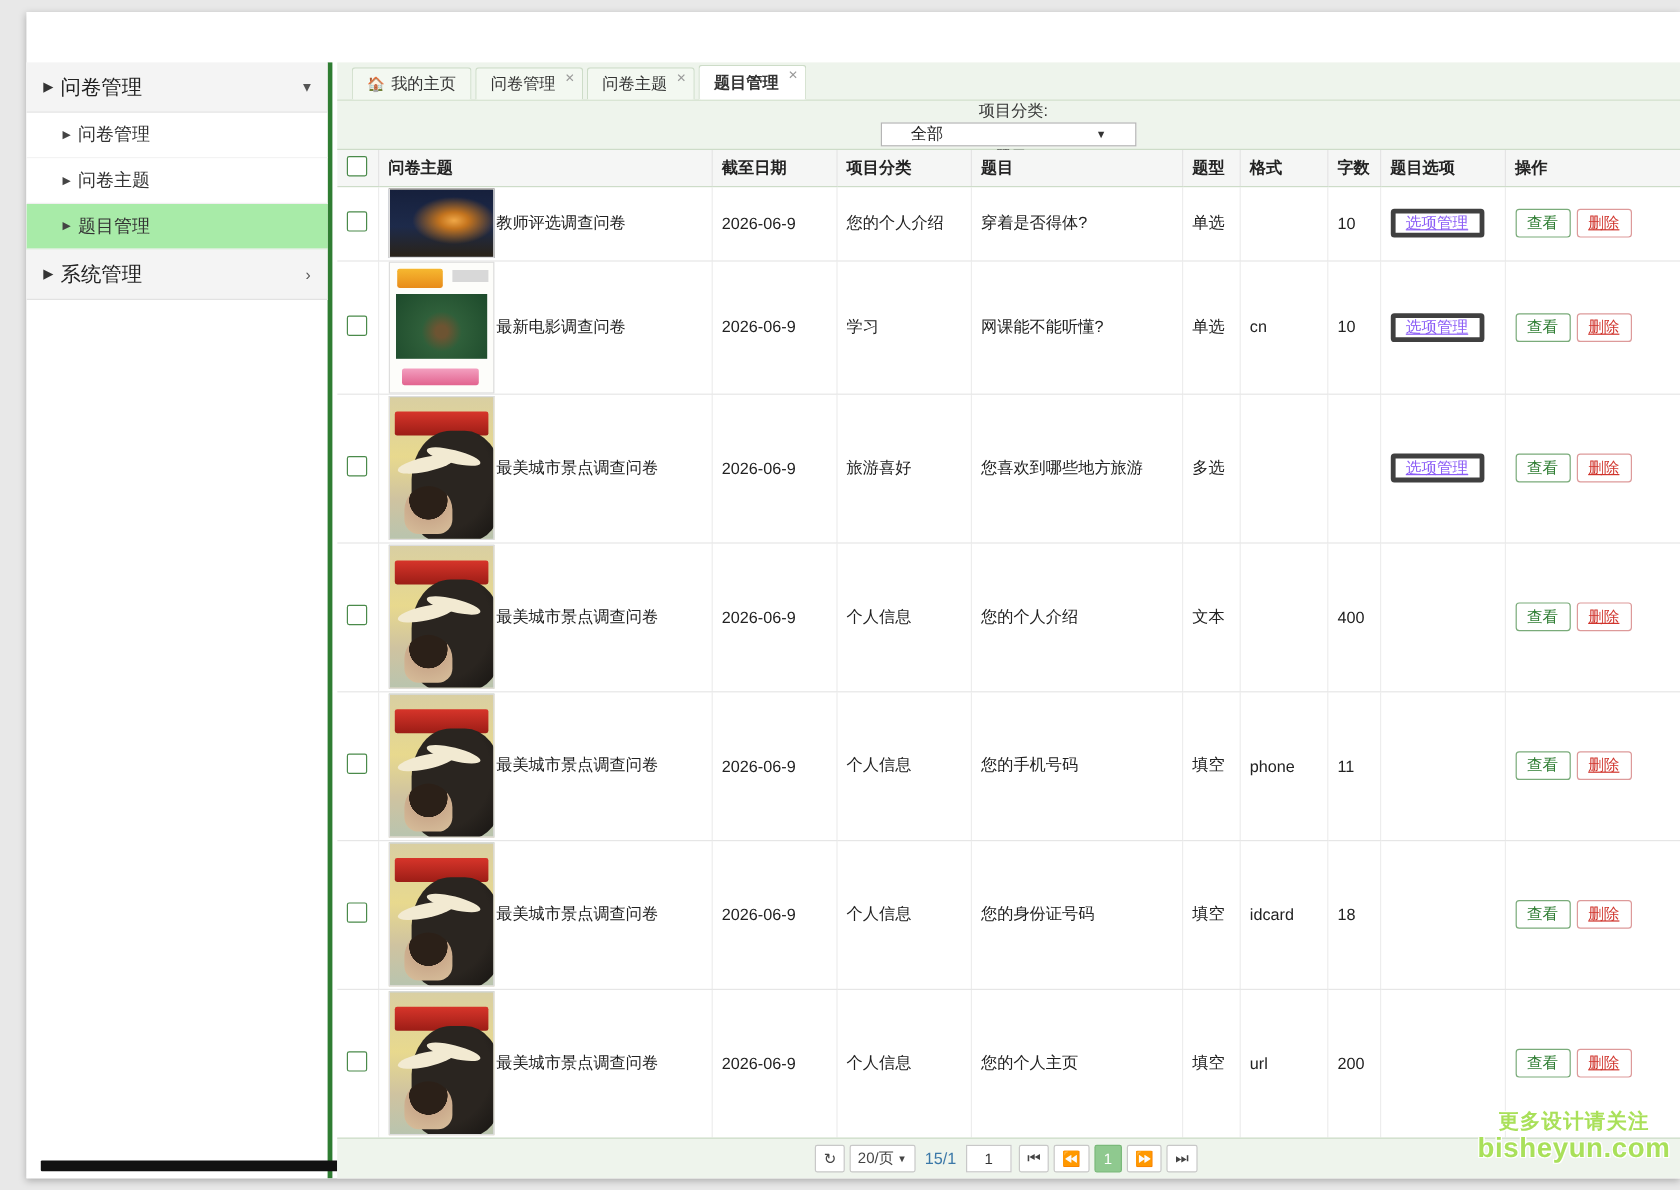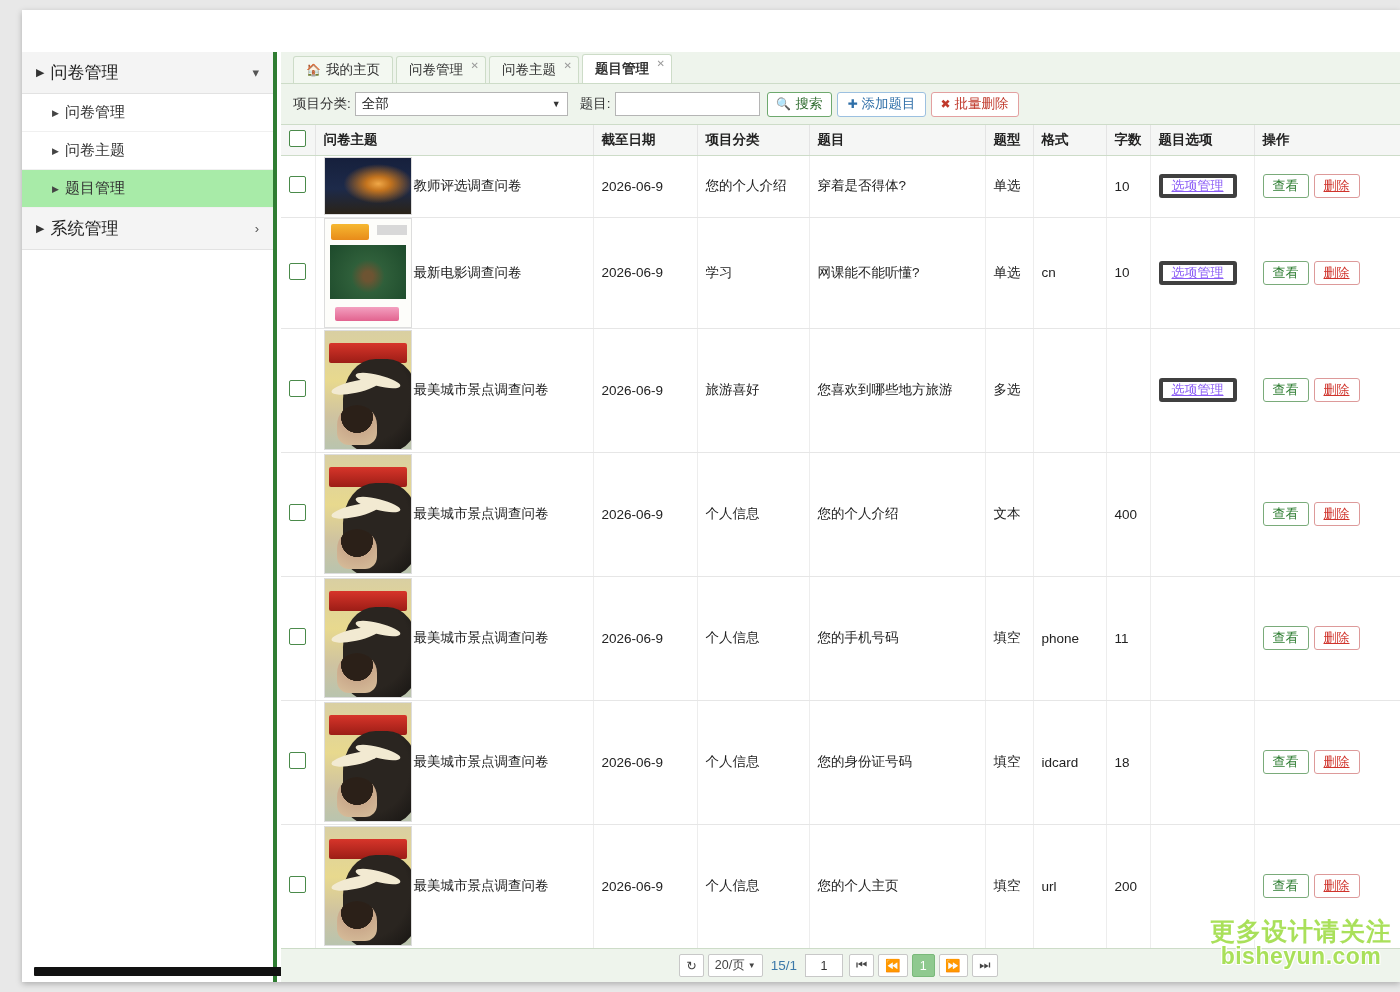--- a/index.html
+++ b/index.html
@@ -104,27 +104,28 @@
     position: absolute; right: 6px; top: 3px;
     font-size: 10px; color: #999;
   }
   .toolbar {
     position: absolute; left: 0; top: 32px;
     width: 1119px; height: 41px;
     background: #eef4ec;
     border-bottom: 1px solid #cddcc8;
     display: flex; align-items: center;
     padding-left: 12px;
+    flex-direction: column;
   }
   .tb-label { font-size: 13.5px; color: #333; margin-right: 4px; }
   .tb-select {
     width: 213px; height: 24px;
     border: 1px solid #b5b5b5; background: #fff;
     display: flex; align-items: center;
-    padding: 0 6px; font-size: 13.5px; color: #222;
+    padding: 0 24px; font-size: 13.5px; color: #222;
     margin-right: 12px; cursor: pointer; text-align: right;
   }
   .tb-select .arr { margin-left: auto; font-size: 9px; color: #333; }
   .tb-input {
     width: 145px; height: 24px;
     border: 1px solid #b5b5b5; background: #fff;
     font-size: 13.5px; color: #222; padding: 0 5px;
     margin-right: 7px;
     font-family: "Liberation Sans", sans-serif;
   }
@@ -254,21 +255,21 @@
   .hscroll {
     position: absolute; left: 12px; bottom: 6px;
     width: 278px; height: 9px; background: #111; border-radius: 1px;
   }
   .watermark {
     position: absolute; right: 8px; bottom: 14px;
     text-align: center; pointer-events: none;
     color: #a9e05a; line-height: 1.05;
     text-shadow: 1px 1px 0 #fff, -1px -1px 0 #fff, 1px -1px 0 #fff, -1px 1px 0 #fff;
   }
-  .watermark .w1 { font-size: 25px; font-weight: bold; letter-spacing: 1px; }
+  .watermark .w1 { font-size: 17px; font-weight: bold; letter-spacing: 1px; }
   .watermark .w2 { font-size: 23px; font-weight: bold; letter-spacing: 0.5px; }
 </style>
 </head>
 <body>
 
 <div class="app">
 
 
   <div class="sidebar">
     <div class="side-group">

